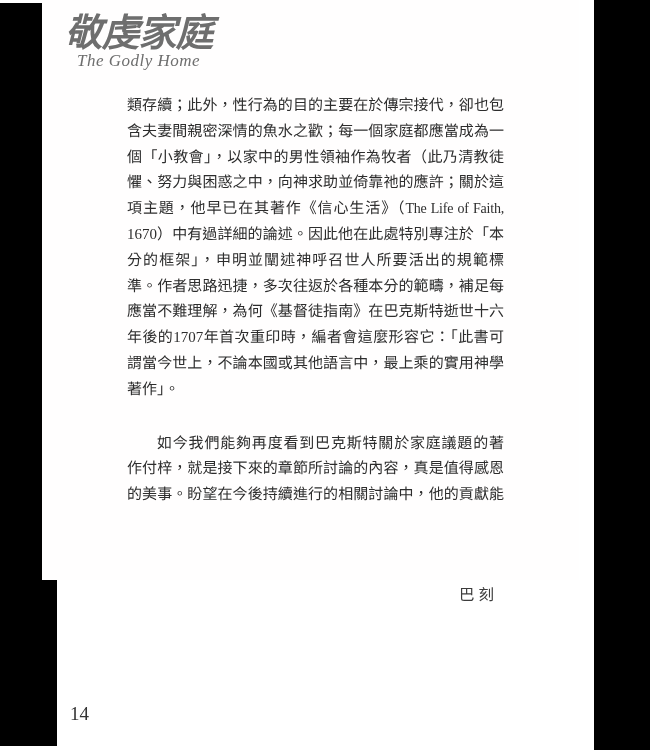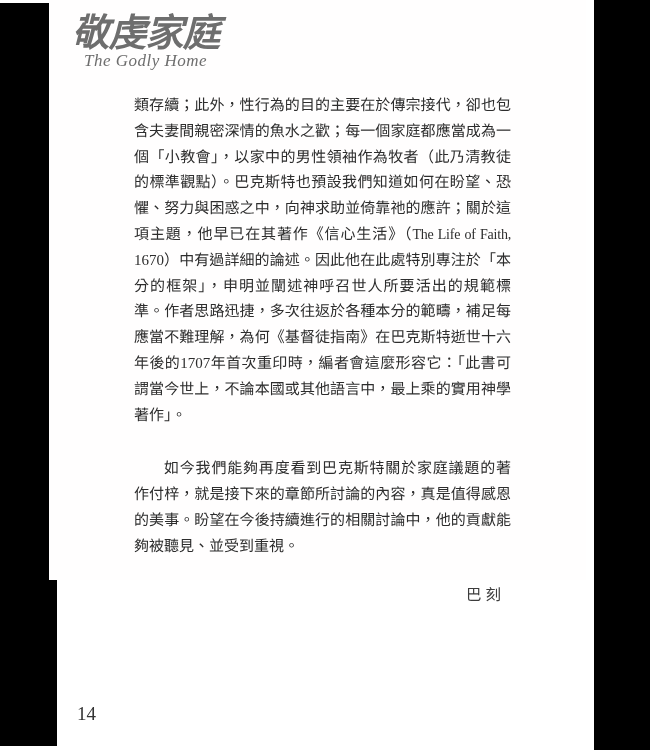--- a/index.html
+++ b/index.html
@@ -24,21 +24,21 @@
   .bar-left {
     left: 0; top: 3px;
     width: 57px; height: 743px;
   }
   .bar-right {
     left: 594px; top: 0;
     width: 56px; height: 750px;
   }
   .page {
     position: absolute;
-    left: 49px; top: 0;
+    left: 42px; top: 0;
     width: 537px; height: 580px;
     background: #fffefe;
   }
   .logo {
     position: absolute;
     left: 14px; top: 10px;
     width: 165px;
     text-align: center;
     color: #6e6e6e;
   }
@@ -109,34 +109,32 @@
 
     <div class="logo">
       <div class="logo-cn">敬虔家庭</div>
       <div class="logo-en">The Godly Home</div>
     </div>
 
     <div class="text-block">
       <div class="line">類存續；此外，性行為的目的主要在於傳宗接代，卻也包</div>
       <div class="line">含夫妻間親密深情的魚水之歡；每一個家庭都應當成為一</div>
       <div class="line">個「小教會」，以家中的男性領袖作為牧者（此乃清教徒</div>
-      <div class="line">的標準觀點）。巴克斯特也預設我們知道如何在盼望、恐</div>
       <div class="line">懼、努力與困惑之中，向神求助並倚靠祂的應許；關於這</div>
       <div class="line"><span>項主題，他早已在其著作《信心生活》（</span><span class="italic-en">The Life of Faith,</span></div>
       <div class="line">1670）中有過詳細的論述。因此他在此處特別專注於「本</div>
       <div class="line">分的框架」，申明並闡述神呼召世人所要活出的規範標</div>
       <div class="line">準。作者思路迅捷，多次往返於各種本分的範疇，補足每</div>
       <div class="line">應當不難理解，為何《基督徒指南》在巴克斯特逝世十六</div>
       <div class="line">年後的1707年首次重印時，編者會這麼形容它：「此書可</div>
       <div class="line">謂當今世上，不論本國或其他語言中，最上乘的實用神學</div>
       <div class="line short">著作」。</div>
       <div class="line indent">如今我們能夠再度看到巴克斯特關於家庭議題的著</div>
       <div class="line">作付梓，就是接下來的章節所討論的內容，真是值得感恩</div>
       <div class="line">的美事。盼望在今後持續進行的相關討論中，他的貢獻能</div>
-      <div class="line short">夠被聽見、並受到重視。</div>
     </div>
 
     <div class="signature">巴刻</div>
 
     <div class="page-number">14</div>
 
   </div>
 </div>
 
 </body></html>

